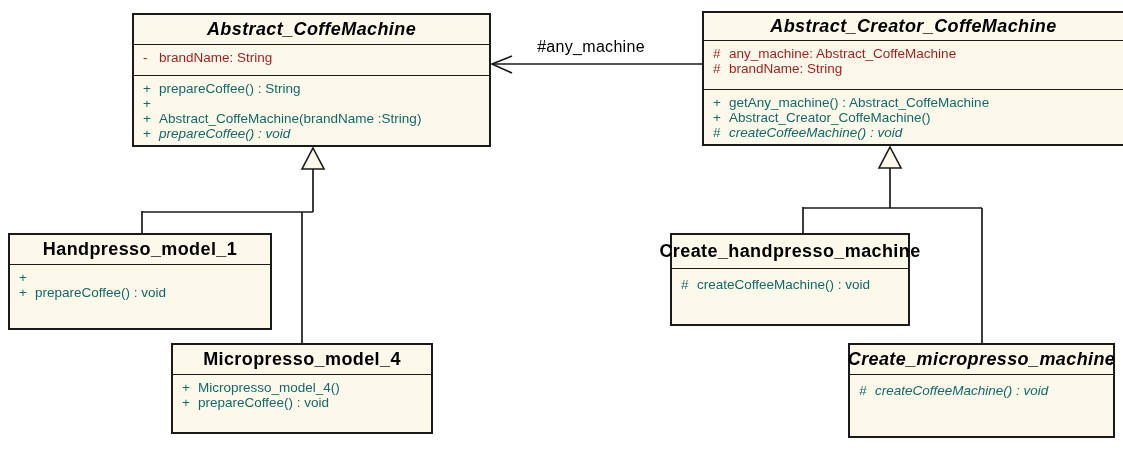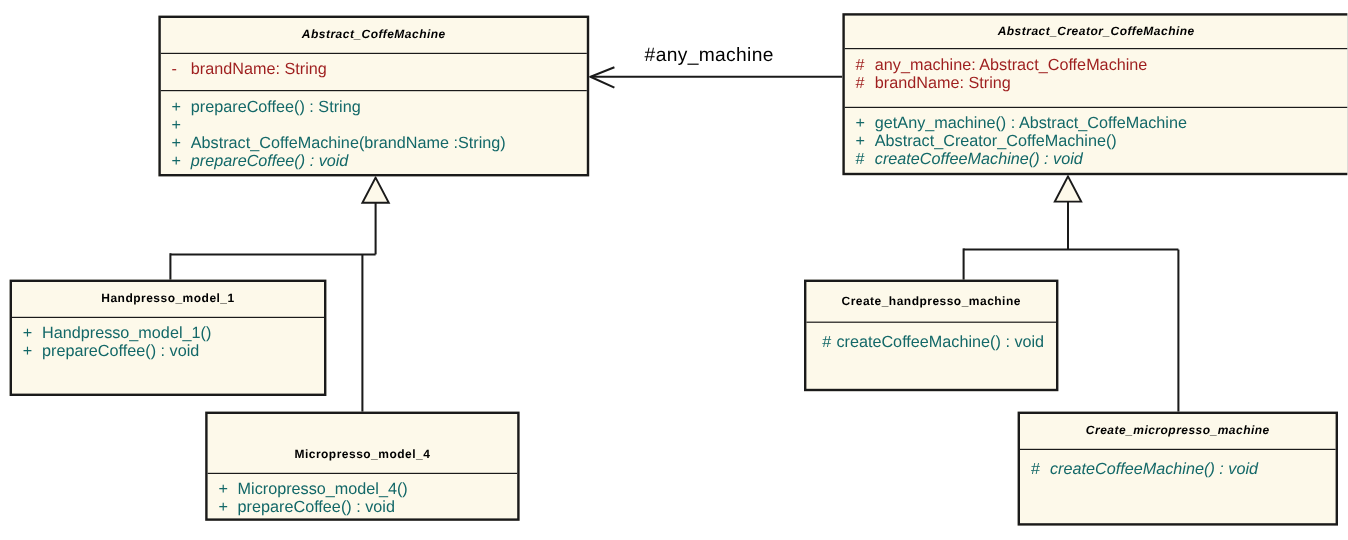--- a/index.html
+++ b/index.html
@@ -29,21 +29,21 @@
     background: var(--box-fill, #fdf9ea);
     border: 2px solid var(--box-border, #1a1a1a);
     display: flex;
     flex-direction: column;
   }
   .cls-title {
     flex: 0 0 auto;
     display: flex;
     align-items: center;
     justify-content: center;
-    font-size: 10px;
+    font-size: 18px;
     font-weight: bold;
     letter-spacing: 0.4px;
     color: var(--title-color, #000000);
     border-bottom: 1.7px solid var(--box-border, #1a1a1a);
   }
   .uml-class.abstract > .cls-title { font-style: italic; }
   .cls-compartment { flex: 0 0 auto; padding-top: 5px; overflow: hidden; }
   .cls-attrs { border-bottom: 1.7px solid var(--box-border, #1a1a1a); }
   .cls-methods { flex: 1 1 auto; }
   .member { display: flex; font-size: 13.5px; line-height: 15px; white-space: nowrap; }
@@ -144,44 +144,43 @@
           <span class="txt">createCoffeeMachine() : void</span>
         </div>
       </div>
   </div>
 
   <div class="uml-class" style="left:8px; top:233px; width:264px; height:97px;">
     <div class="cls-title" style="height:30px;">Handpresso_model_1</div>
     <div class="cls-compartment cls-methods">
         <div class="member method">
           <span class="vis">+</span>
-          <span class="txt">Handpresso_model_1()</span>
         </div>
         <div class="member method">
           <span class="vis">+</span>
           <span class="txt">prepareCoffee() : void</span>
         </div>
       </div>
   </div>
 
   <div class="uml-class" style="left:171px; top:343px; width:262px; height:91px;">
-    <div class="cls-title" style="height:30px;margin-top:20px;">Micropresso_model_4</div>
+    <div class="cls-title" style="height:30px;">Micropresso_model_4</div>
     <div class="cls-compartment cls-methods">
         <div class="member method">
           <span class="vis">+</span>
           <span class="txt">Micropresso_model_4()</span>
         </div>
         <div class="member method">
           <span class="vis">+</span>
           <span class="txt">prepareCoffee() : void</span>
         </div>
       </div>
   </div>
 
-  <div class="uml-class" style="left:670px; top:233px; width:212px; height:93px;text-align:center;">
+  <div class="uml-class" style="left:670px; top:233px; width:240px; height:93px;">
     <div class="cls-title" style="height:34px;">Create_handpresso_machine</div>
     <div class="cls-compartment cls-methods" style="padding-top:8px;">
         <div class="member method">
           <span class="vis">#</span>
           <span class="txt">createCoffeeMachine() : void</span>
         </div>
       </div>
   </div>
 
   <div class="uml-class" style="left:848px; top:343px; width:267px; height:95px;font-style:italic;">

